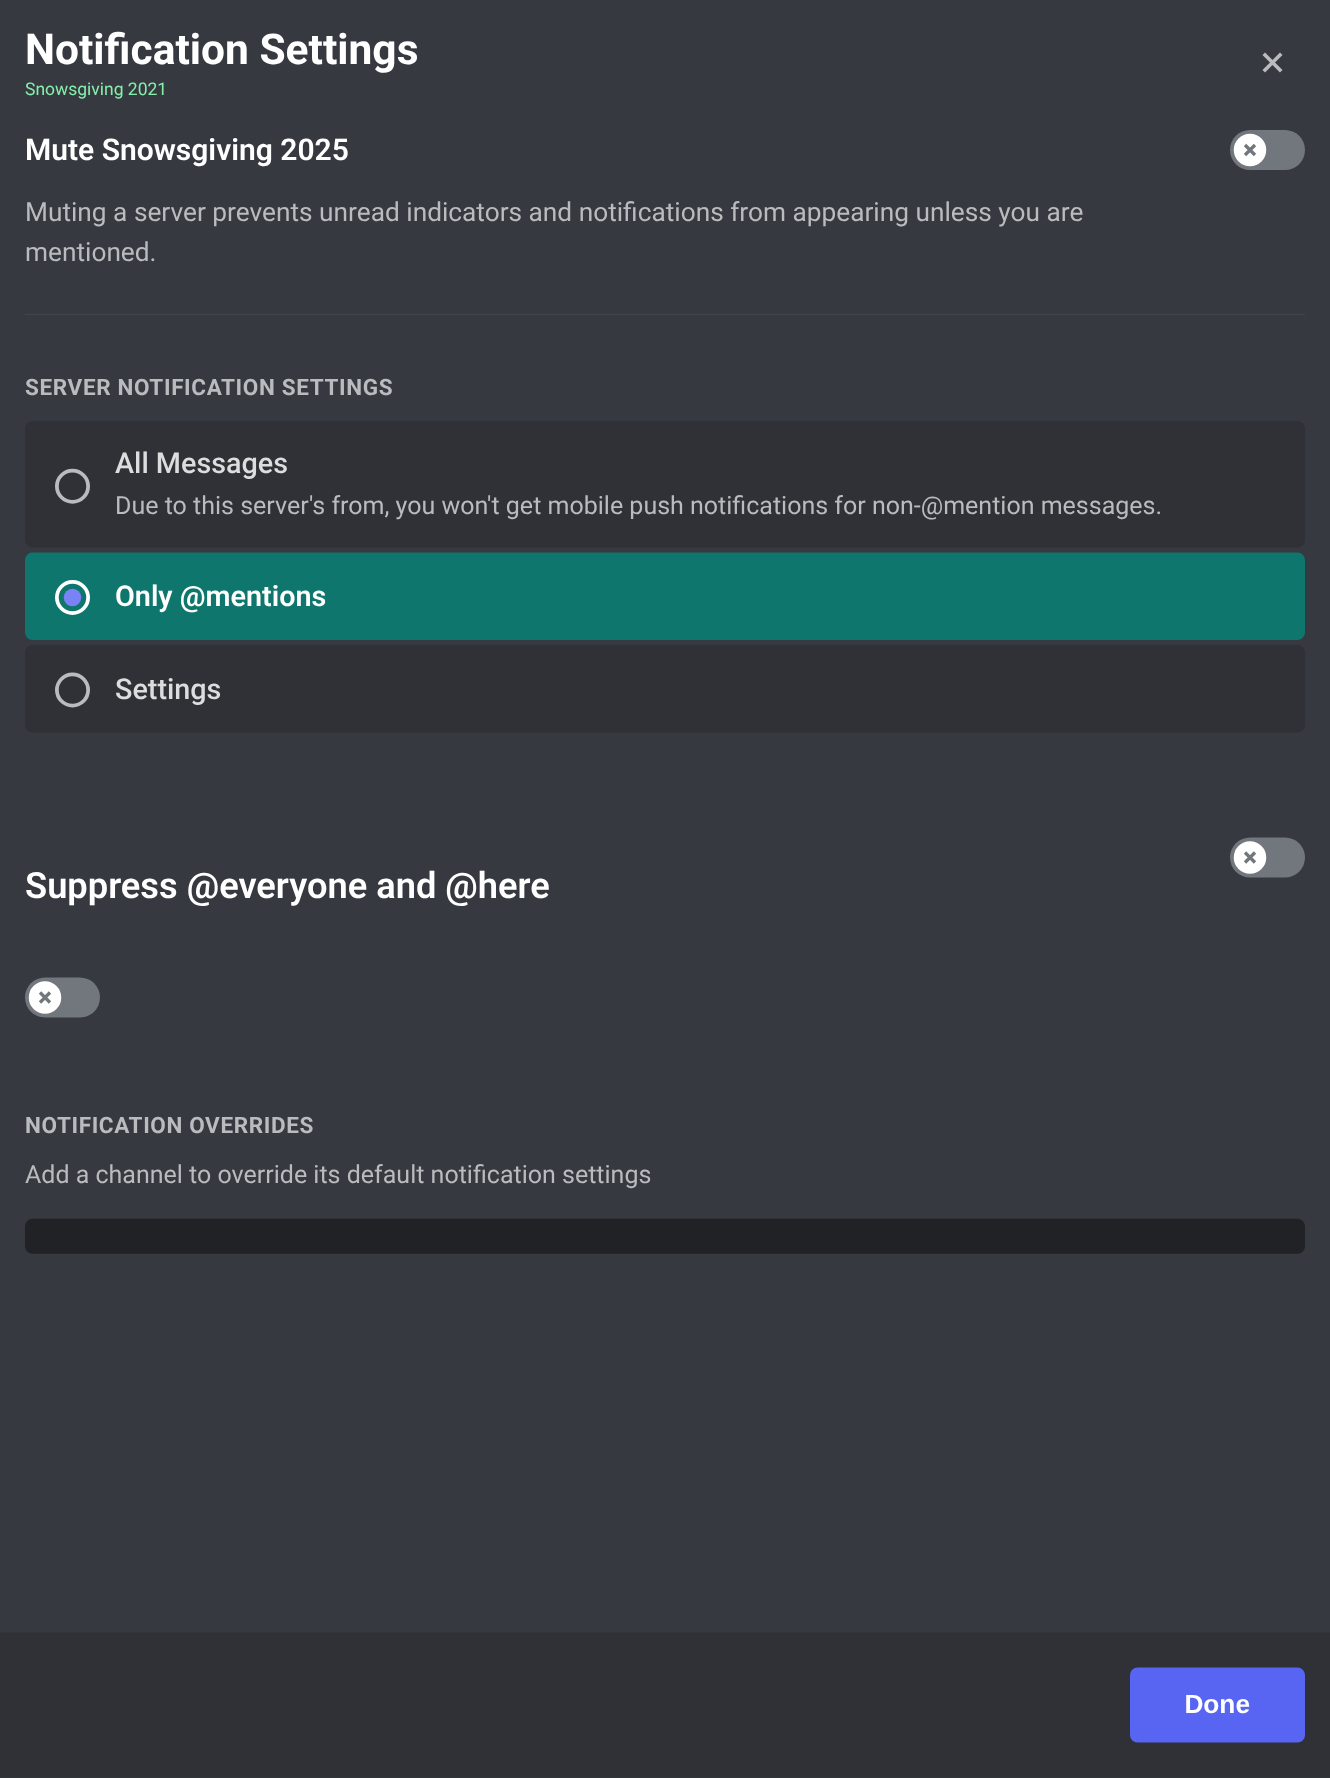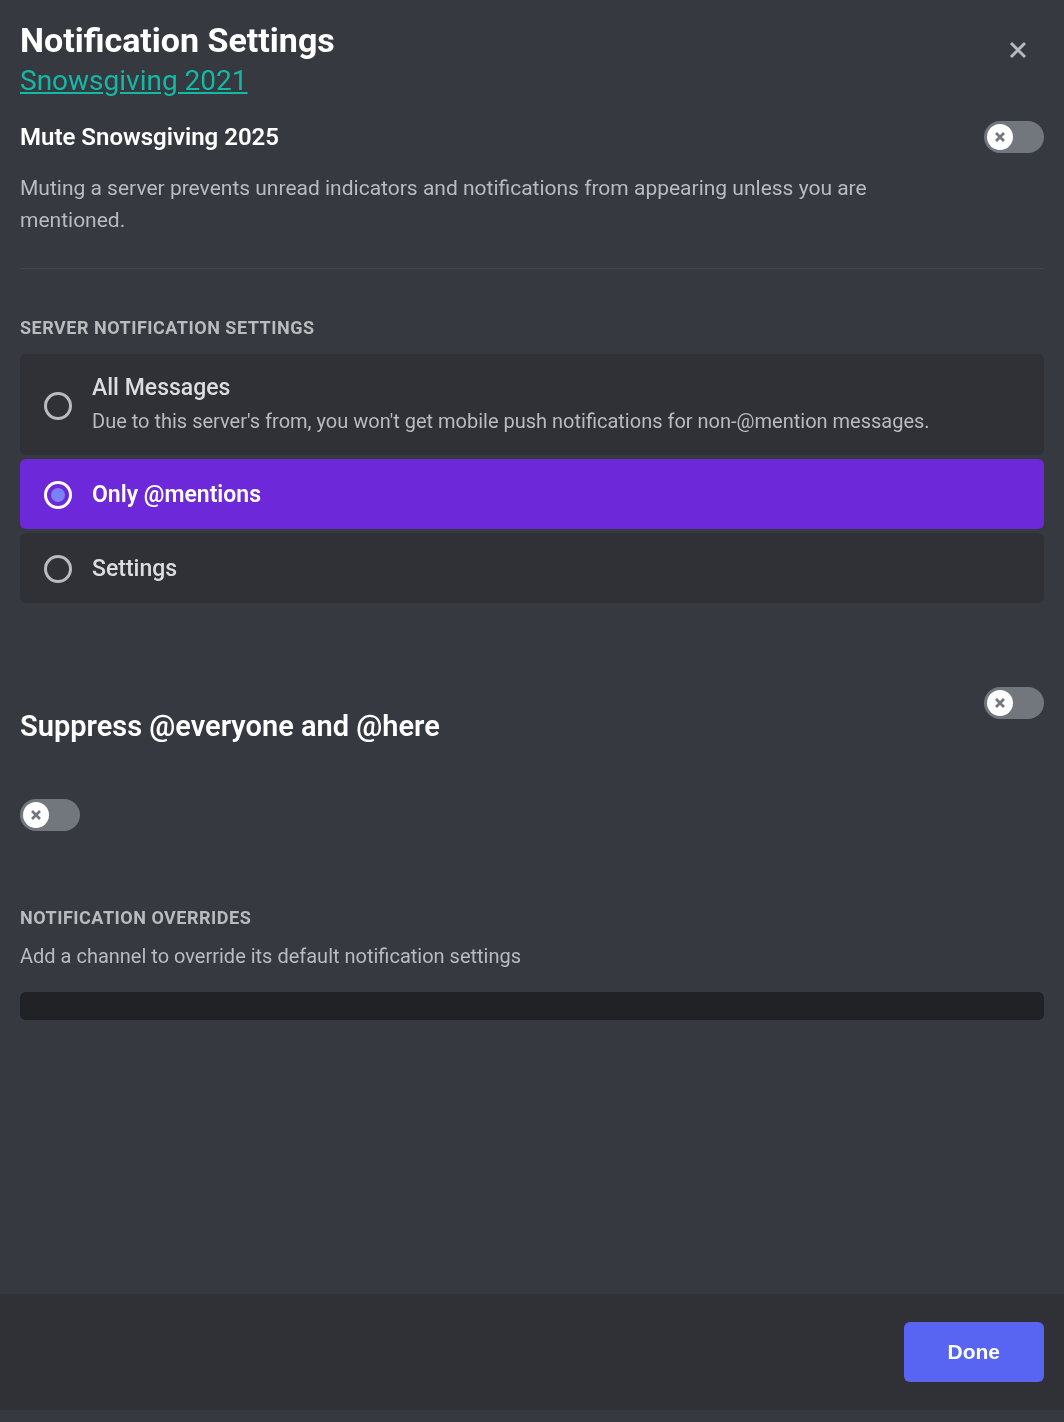--- a/index.html
+++ b/index.html
@@ -26,24 +26,23 @@
     .header-text {
       flex: 1;
     }
     .title {
       color: #ffffff;
       font-size: 34px;
       font-weight: 700;
       margin-bottom: 4px;
     }
     .subtitle {
-      color: #14b8a6;
-      font-size: 28px;
+      color: #86efac;
+      font-size: 14px;
       font-weight: 400;
-      text-decoration: underline;
     }
     .close-btn {
       width: 36px;
       height: 36px;
       display: flex;
       align-items: center;
       justify-content: center;
       cursor: pointer;
       color: #b9bbbe;
       margin-top: 12px;
@@ -128,21 +127,21 @@
       display: flex;
       align-items: center;
       padding: 20px 24px;
       background: #2f3136;
       margin-bottom: 4px;
       border-radius: 6px;
       cursor: pointer;
       gap: 20px;
     }
     .radio-item.selected {
-      background: #6d28d9;
+      background: #0f766e;
     }
     .radio-circle {
       width: 28px;
       height: 28px;
       border-radius: 50%;
       border: 3px solid #b9bbbe;
       flex-shrink: 0;
       margin-top: 2px;
       position: relative;
     }
@@ -199,21 +198,21 @@
     .overrides-section {
       margin-top: 48px;
     }
     .overrides-desc {
       color: #b9bbbe;
       font-size: 20px;
       margin-top: 8px;
     }
     .footer {
       position: absolute;
-      bottom: 12px;
+      bottom: 0;
       left: 0;
       right: 0;
       background: #2f3136;
       padding: 28px 20px;
       display: flex;
       justify-content: flex-end;
     }
     .done-btn {
       background: #5865f2;
       color: #ffffff;

